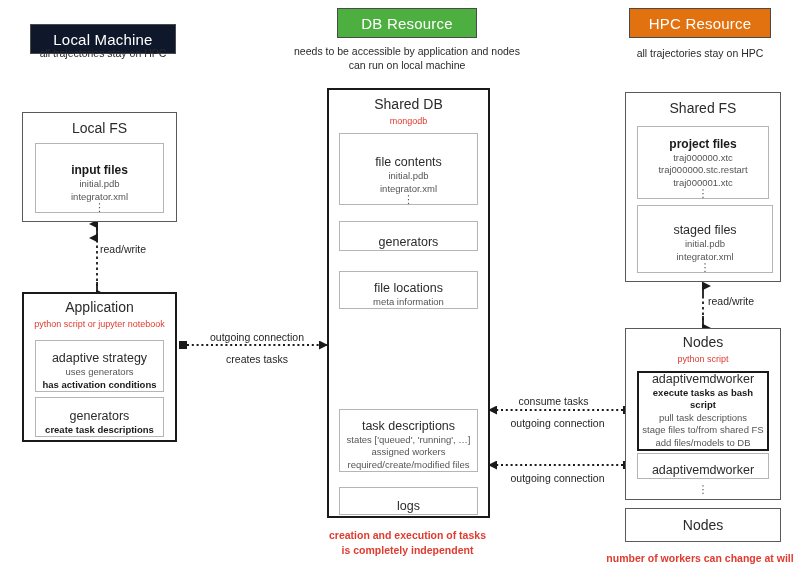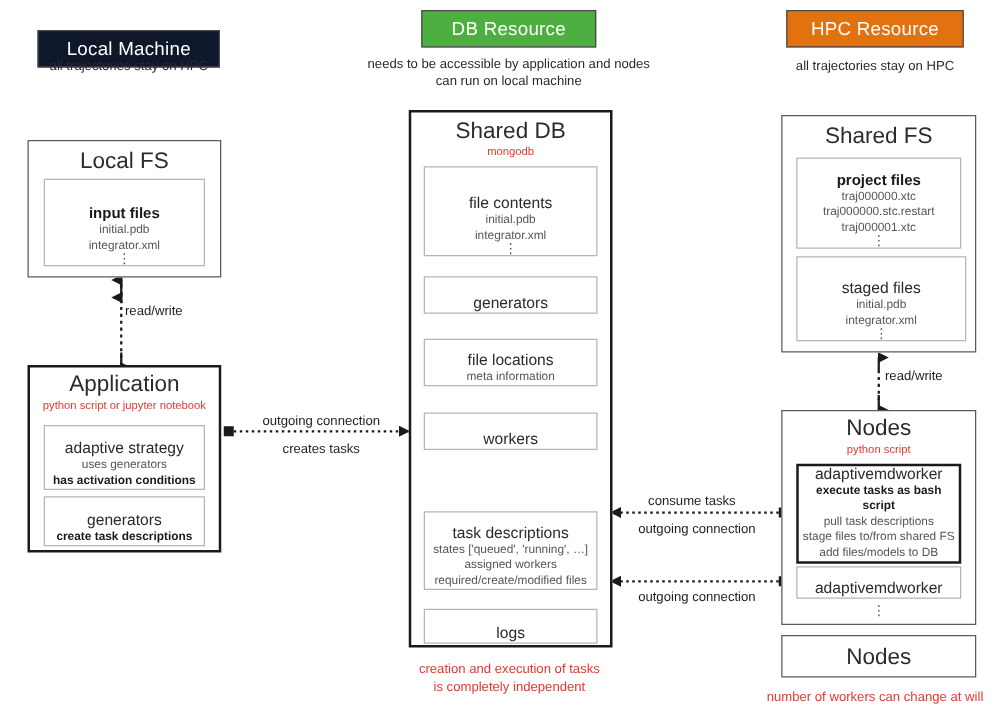--- a/index.html
+++ b/index.html
@@ -45,21 +45,21 @@
     box-sizing: border-box;
     background: #ffffff;
     display: flex;
     flex-direction: column;
     align-items: center;
   }
   .box.thin  { border: 1px solid #9a9a9a; }
   .box.med   { border: 2px solid #1a1a1a; }
 
   .box-title {
-    font-size: 18px;
+    font-size: 14px;
     color: #2b2b2b;
     text-align: center;
     line-height: 19px;
   }
   .box-sub-red {
     font-size: 9px;
     color: #e03b2f;
     text-align: center;
     line-height: 12px;
     margin-top: 1px;
@@ -102,20 +102,21 @@
     text-align: center;
     line-height: 14px;
     white-space: nowrap;
   }
   .note-red {
     position: absolute;
     font-size: 10.5px;
     color: #e03b2f;
     text-align: center;
     line-height: 15px;
+    font-weight: bold;
   }
   svg.overlay {
     position: absolute;
     left: 0; top: 0;
     width: 800px; height: 575px;
     pointer-events: none;
   }
 </style>
 </head>
 <body>
@@ -221,23 +222,20 @@
 
   <div class="inner" style="left:339px; top:221px; width:139px; height:30px;">
     <div class="inner-title">generators</div>
   </div>
 
   <div class="inner" style="left:339px; top:271px; width:139px; height:38px;">
     <div class="inner-title">file locations</div>
     <div class="inner-line">meta information</div>
   </div>
 
-  <div class="inner" style="left:339px; top:330px; width:139px; height:30px;">
-    <div class="inner-title">workers</div>
-  </div>
 
 
   <div class="inner" style="left:339px; top:409px; width:139px; height:63px;">
     <div class="inner-title">task descriptions</div>
     <div class="inner-line">states ['queued', 'running', …]</div>
     <div class="inner-line">assigned workers</div>
     <div class="inner-line">required/create/modified files</div>
   </div>
 
   <div class="inner" style="left:339px; top:487px; width:139px; height:28px;">

